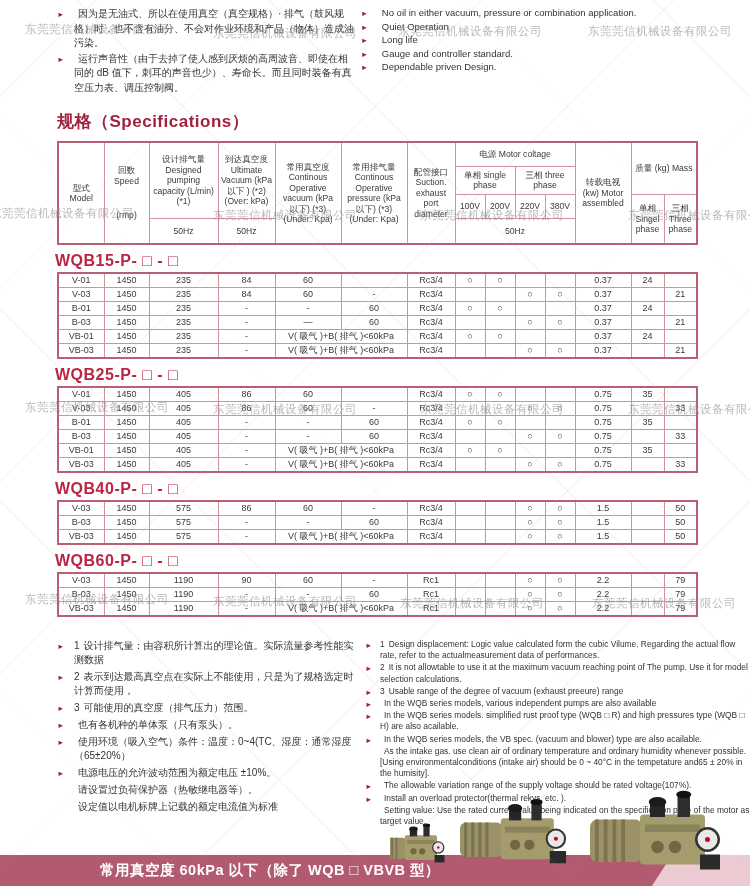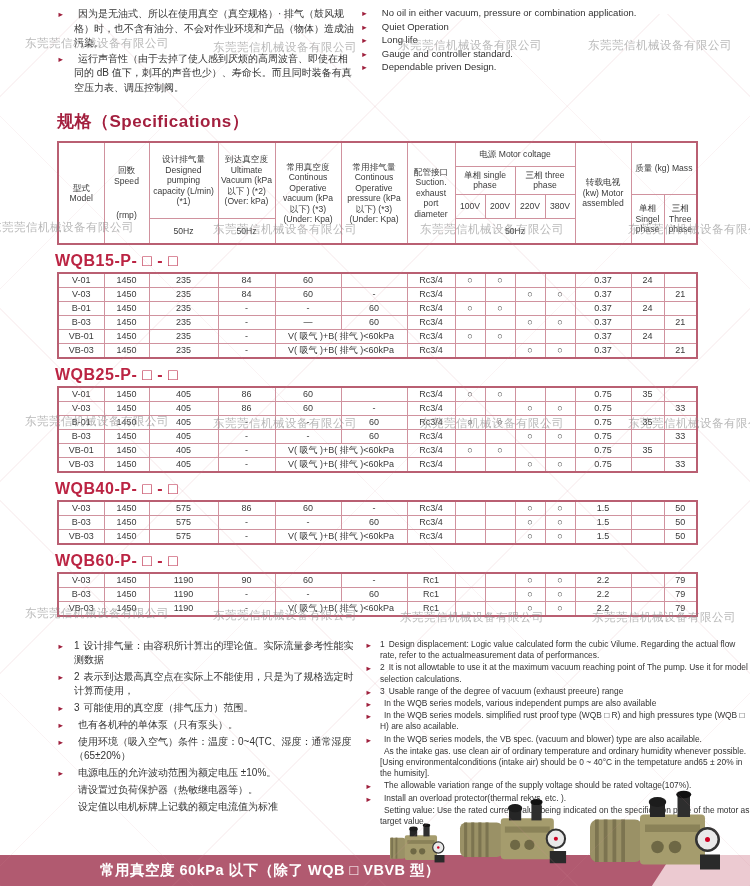--- a/index.html
+++ b/index.html
@@ -4,21 +4,20 @@
 <style>
   * { margin:0; padding:0; box-sizing:border-box; }
   body { background:#fff; font-family:"Liberation Sans","DejaVu Sans",sans-serif; }
   .page { position:relative; width:750px; height:886px; background:#fff; overflow:hidden; margin:0 auto; }
 
   
   .wm-layer { position:absolute; inset:0; pointer-events:none; z-index:5;
     background-image:
       repeating-linear-gradient(45deg, rgba(210,140,150,.10) 0 1px, transparent 1px 136px),
       repeating-linear-gradient(-45deg, rgba(210,140,150,.10) 0 1px, transparent 1px 136px);
-    margin-top: 14px;
   }
   .wm { position:absolute; font-size:11.5px; color:#8d8d8d; opacity:.62; white-space:nowrap; letter-spacing:.5px; }
 
   .content { position:relative; z-index:2; }
 
   
   .intro { display:flex; padding-top:7px; }
   .intro ul, .notes ul { list-style:none; }
   .cn-bullets { width:300px; margin-left:57px; font-size:10px; line-height:14.5px; color:#333; }
   .en-bullets { width:392px; margin-left:6px; font-size:9.5px; line-height:12.6px; color:#333; }

